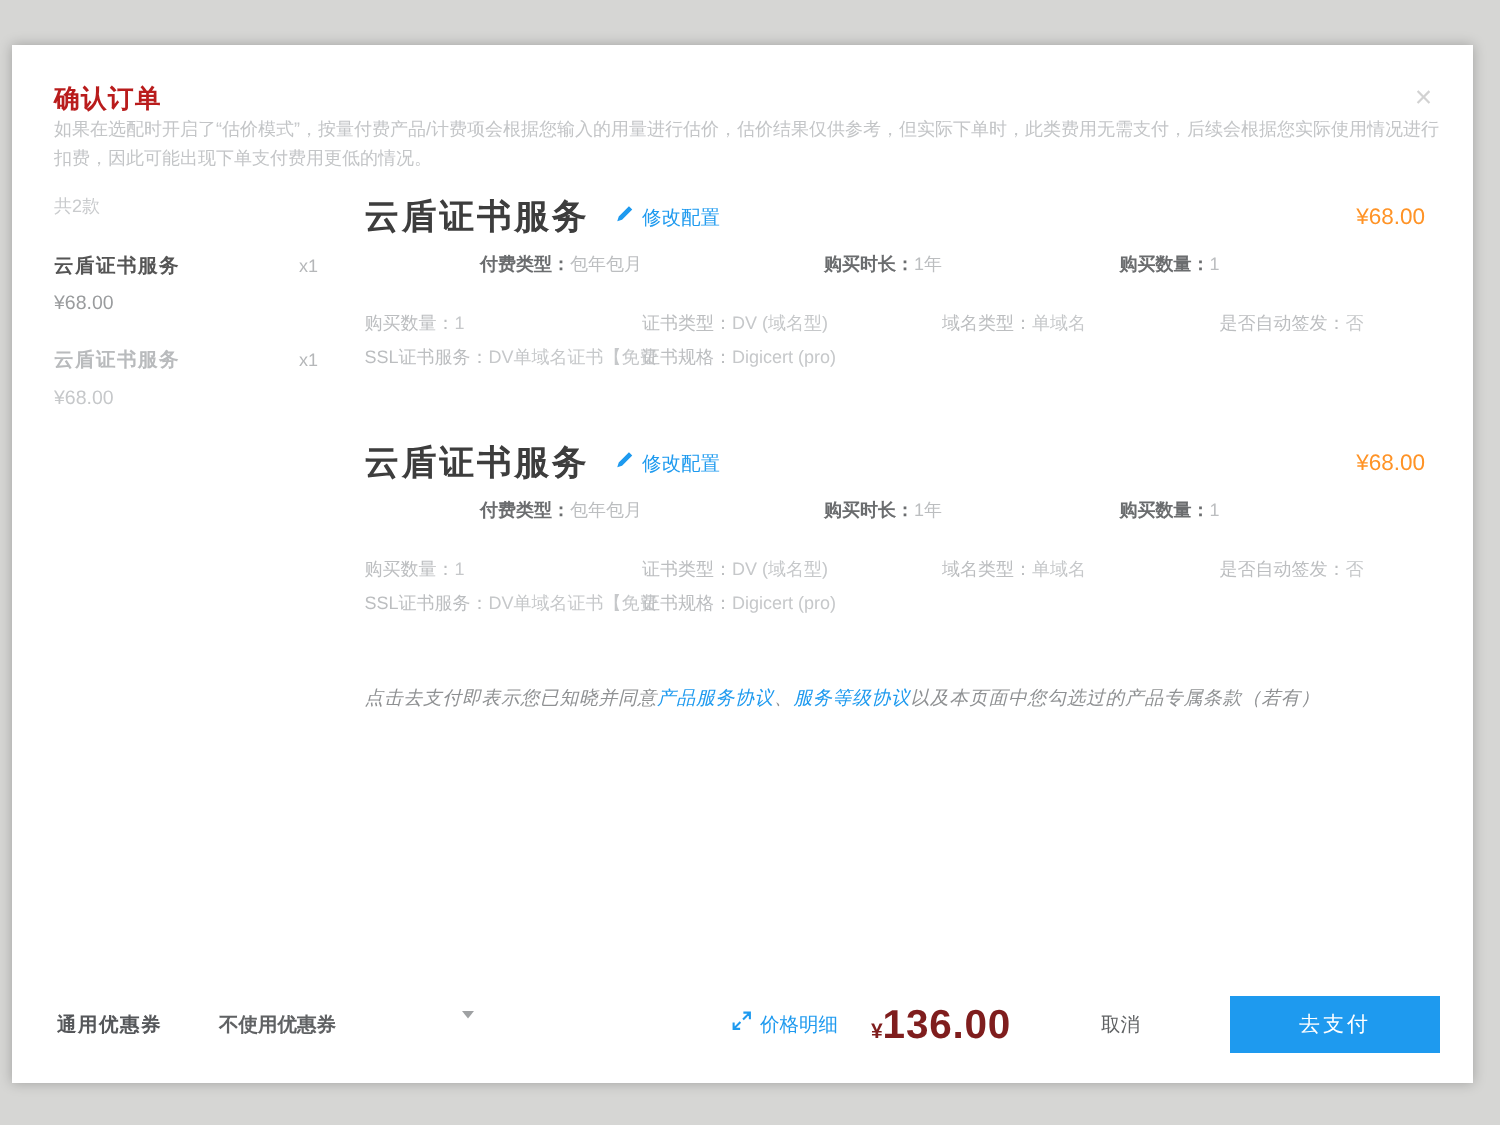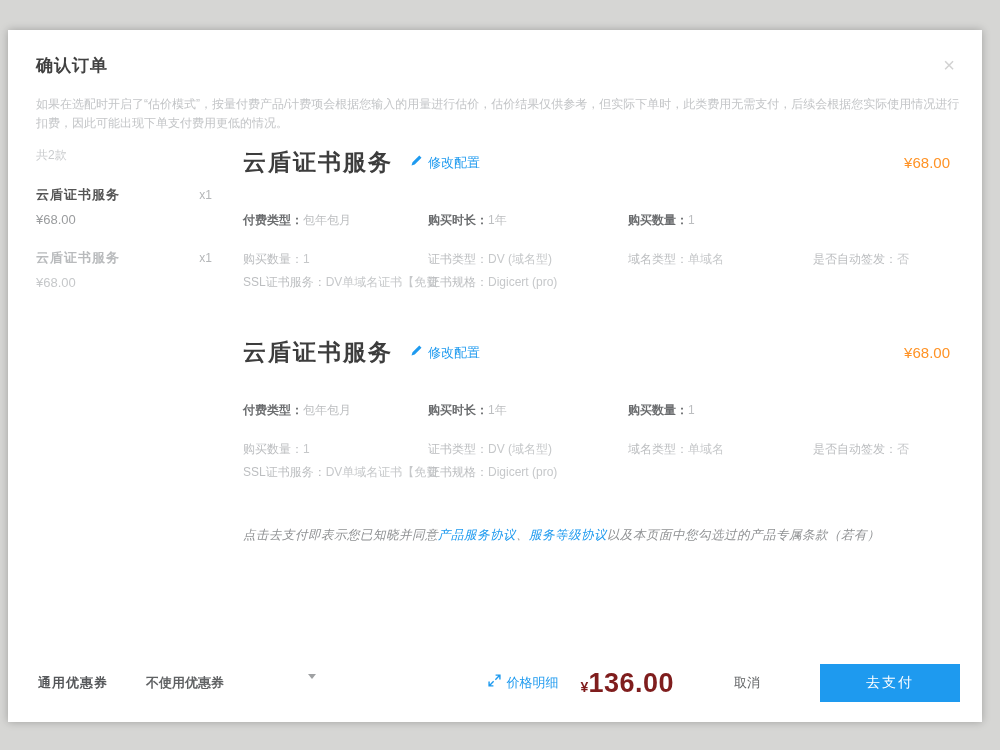--- a/index.html
+++ b/index.html
@@ -13,22 +13,22 @@
     position:absolute; left:8px; top:30px; width:974px; height:692px;
     background:#ffffff; box-shadow:0 0 8px rgba(0,0,0,.25);
   }
   .panel-inner { position:relative; width:100%; height:100%; padding:24px 28px 0 28px; }
 
   .close-btn {
     position:absolute; top:24px; right:22px; width:22px; height:22px;
     color:#d2d2d2; font-size:20px; line-height:22px; text-align:center; cursor:pointer;
   }
 
-  .dlg-title { font-size:17px; font-weight:bold; color:#404040; letter-spacing:1px; }
-  .dlg-desc  { margin-top:18px; width:930px; font-size:12px; line-height:19px; color:#c3c5c7; }
+  .dlg-title { font-size:17px; font-weight:bold; color:#b91c1c; letter-spacing:1px; }
+  .dlg-desc  { margin-top:0; width:930px; font-size:12px; line-height:19px; color:#c3c5c7; }
 
   .content { display:flex; margin-top:14px; }
 
   
   .sidebar { width:182px; flex:none; }
   .sb-count { font-size:12px; color:#c9cbcd; }
   .sb-item { margin-top:22px; }
   .sb-line1 { display:flex; justify-content:space-between; align-items:baseline; padding-right:6px; }
   .sb-name { font-size:13px; font-weight:bold; color:#555; letter-spacing:1px; }
   .sb-qty  { font-size:12px; color:#b5b7b9; }
@@ -40,21 +40,21 @@
   .main { flex:1; padding-left:25px; }
   .product { margin-bottom:46px; }
   .prod-head { display:flex; align-items:center; }
   .prod-title { font-size:23px; font-weight:bold; color:#3d3d3d; letter-spacing:2px; }
   .edit-link { display:inline-flex; align-items:flex-start; margin-left:18px; cursor:pointer; }
   .edit-link svg { margin-right:5px; }
   .edit-text { font-size:13px; color:#1e9aef; }
   .prod-price { margin-left:auto; margin-right:4px; font-size:15px; color:#ff9326; }
 
   .frow { display:grid; grid-template-columns:185px 200px 185px 1fr; }
-  .frow.r1 { margin-top:34px; }
+  .frow.r1 { margin-top:8px;text-align:right; }
   .frow.r2 { margin-top:22px; }
   .frow.r3 { margin-top:6px; grid-template-columns:185px 1fr; }
   .fld { font-size:12px; white-space:nowrap; }
   .fld .lab { color:#6b6d6f; font-weight:bold; }
   .fld .val { color:#bcbec0; }
   .frow.gray .lab { color:#bcbec0; font-weight:normal; }
   .frow.gray .val { color:#c6c8ca; }
 
   .agreement { margin-top:8px; font-size:12.5px; color:#8f9193; letter-spacing:.5px;font-style:italic; }
   .agreement .lnk { color:#1e9aef; cursor:pointer; }

